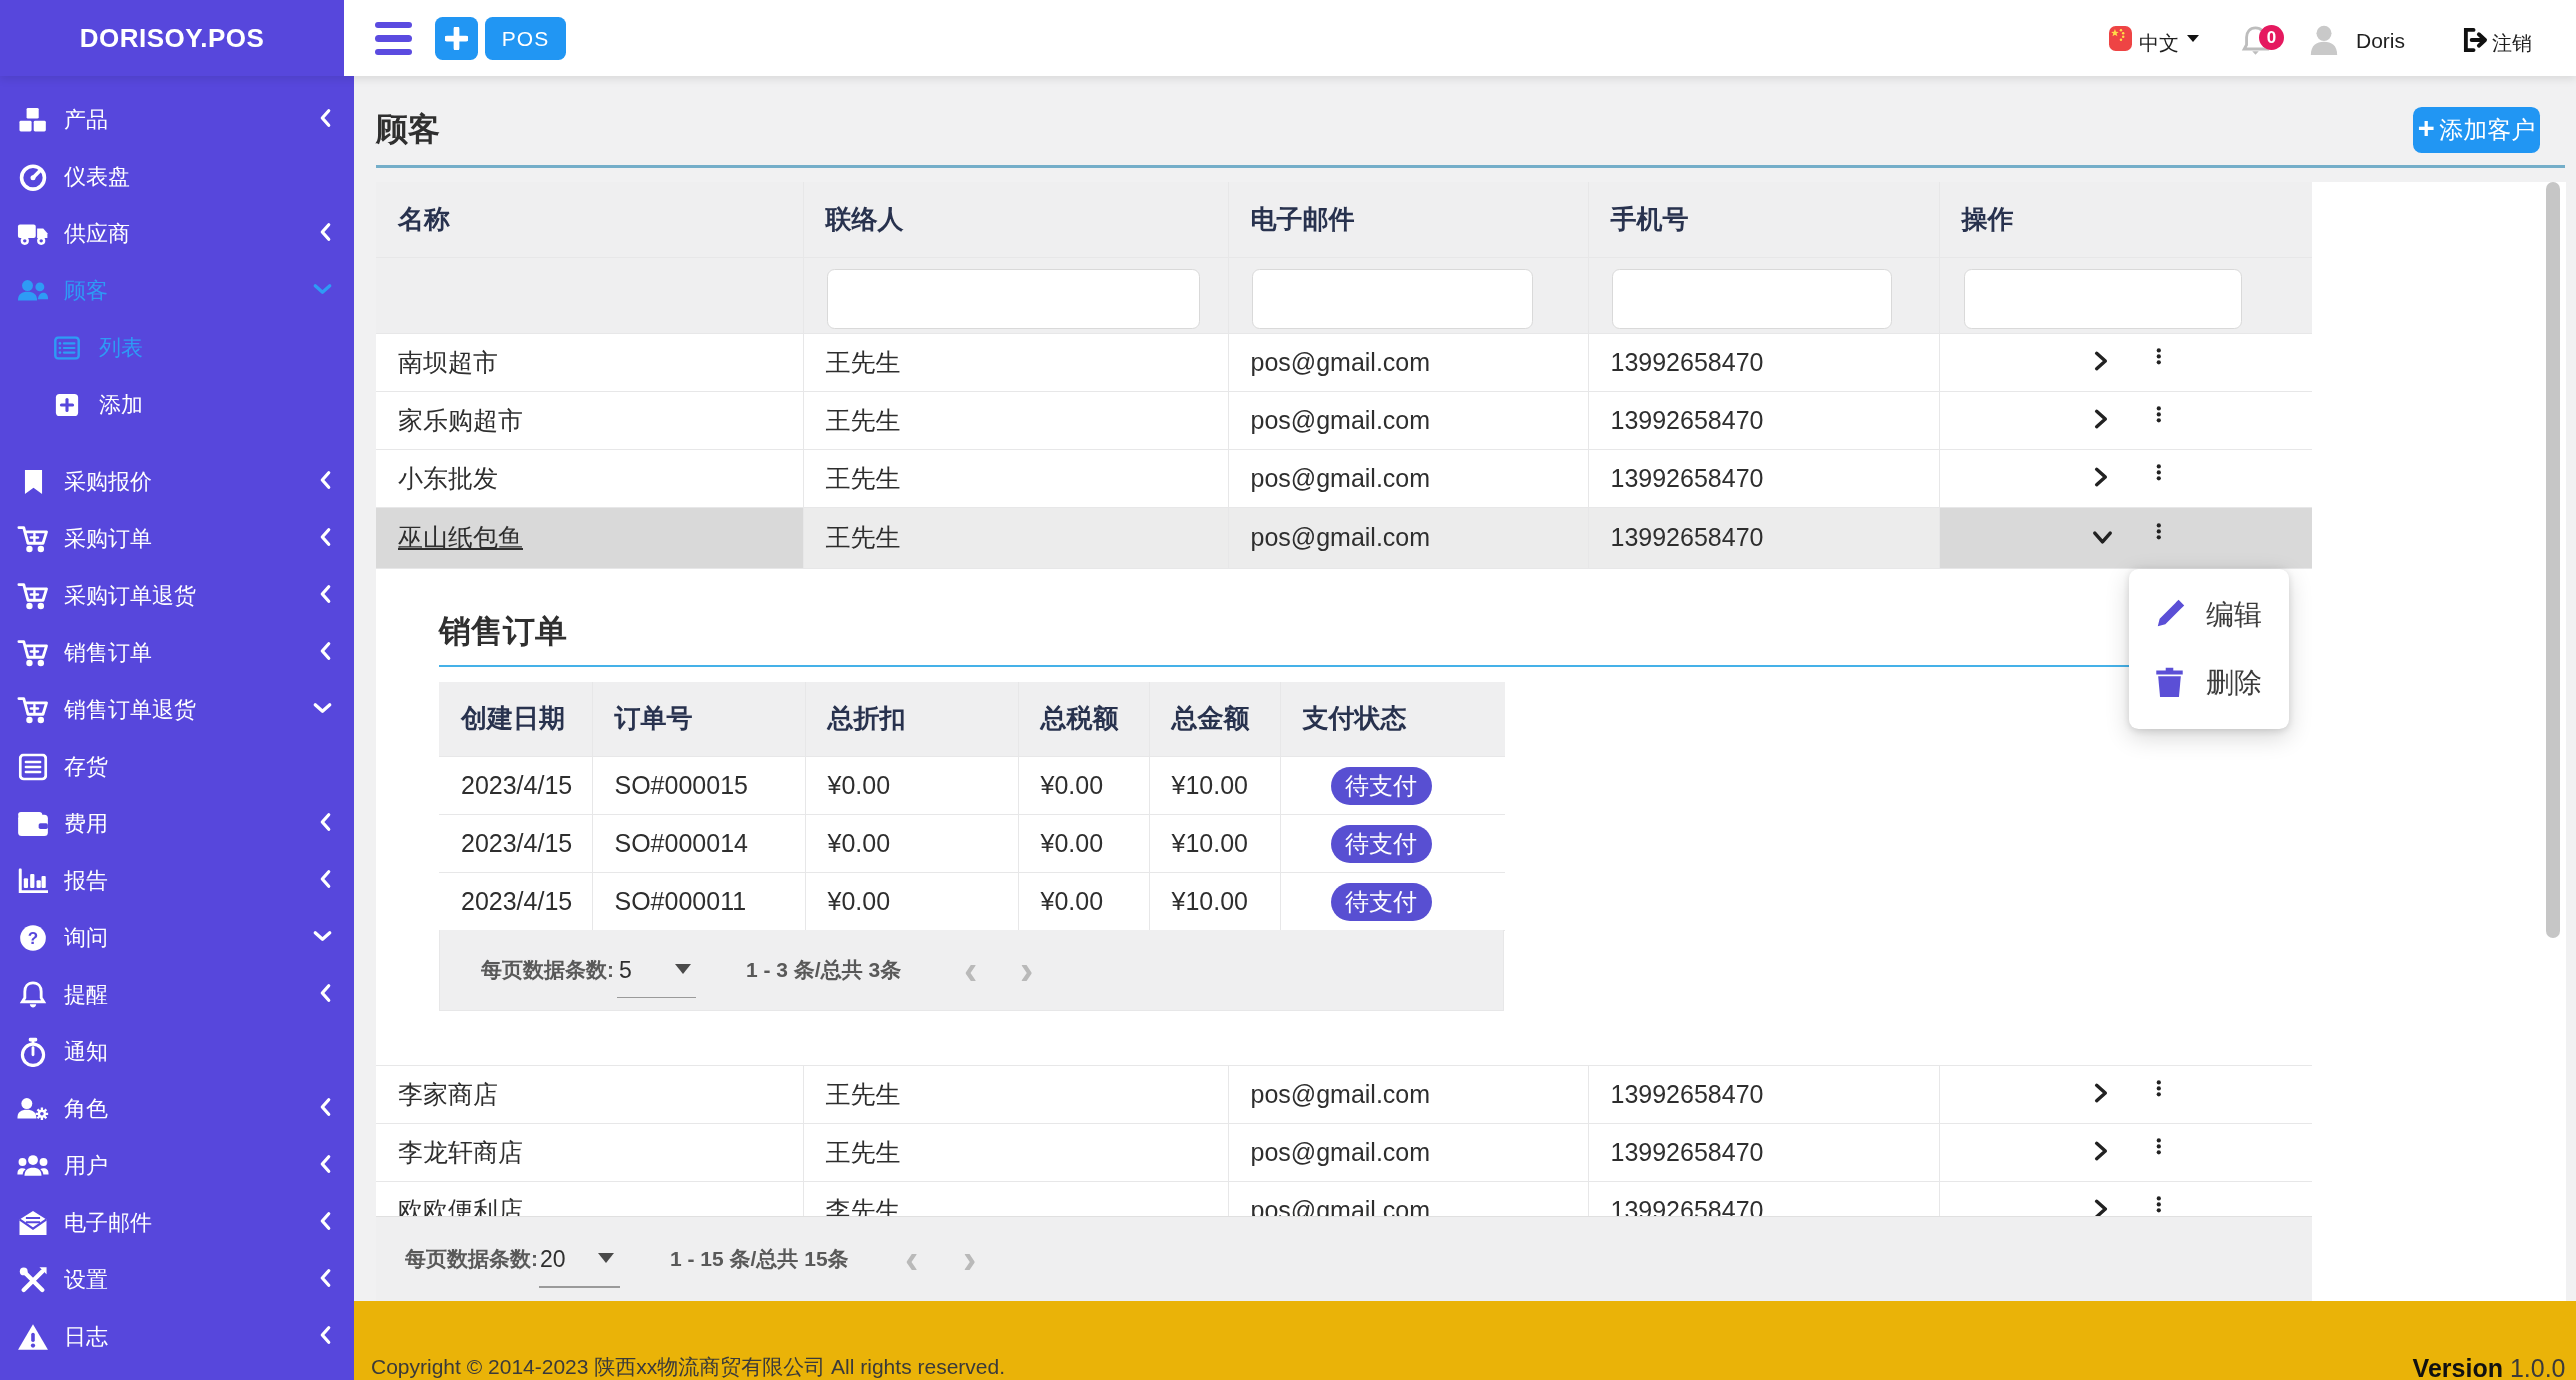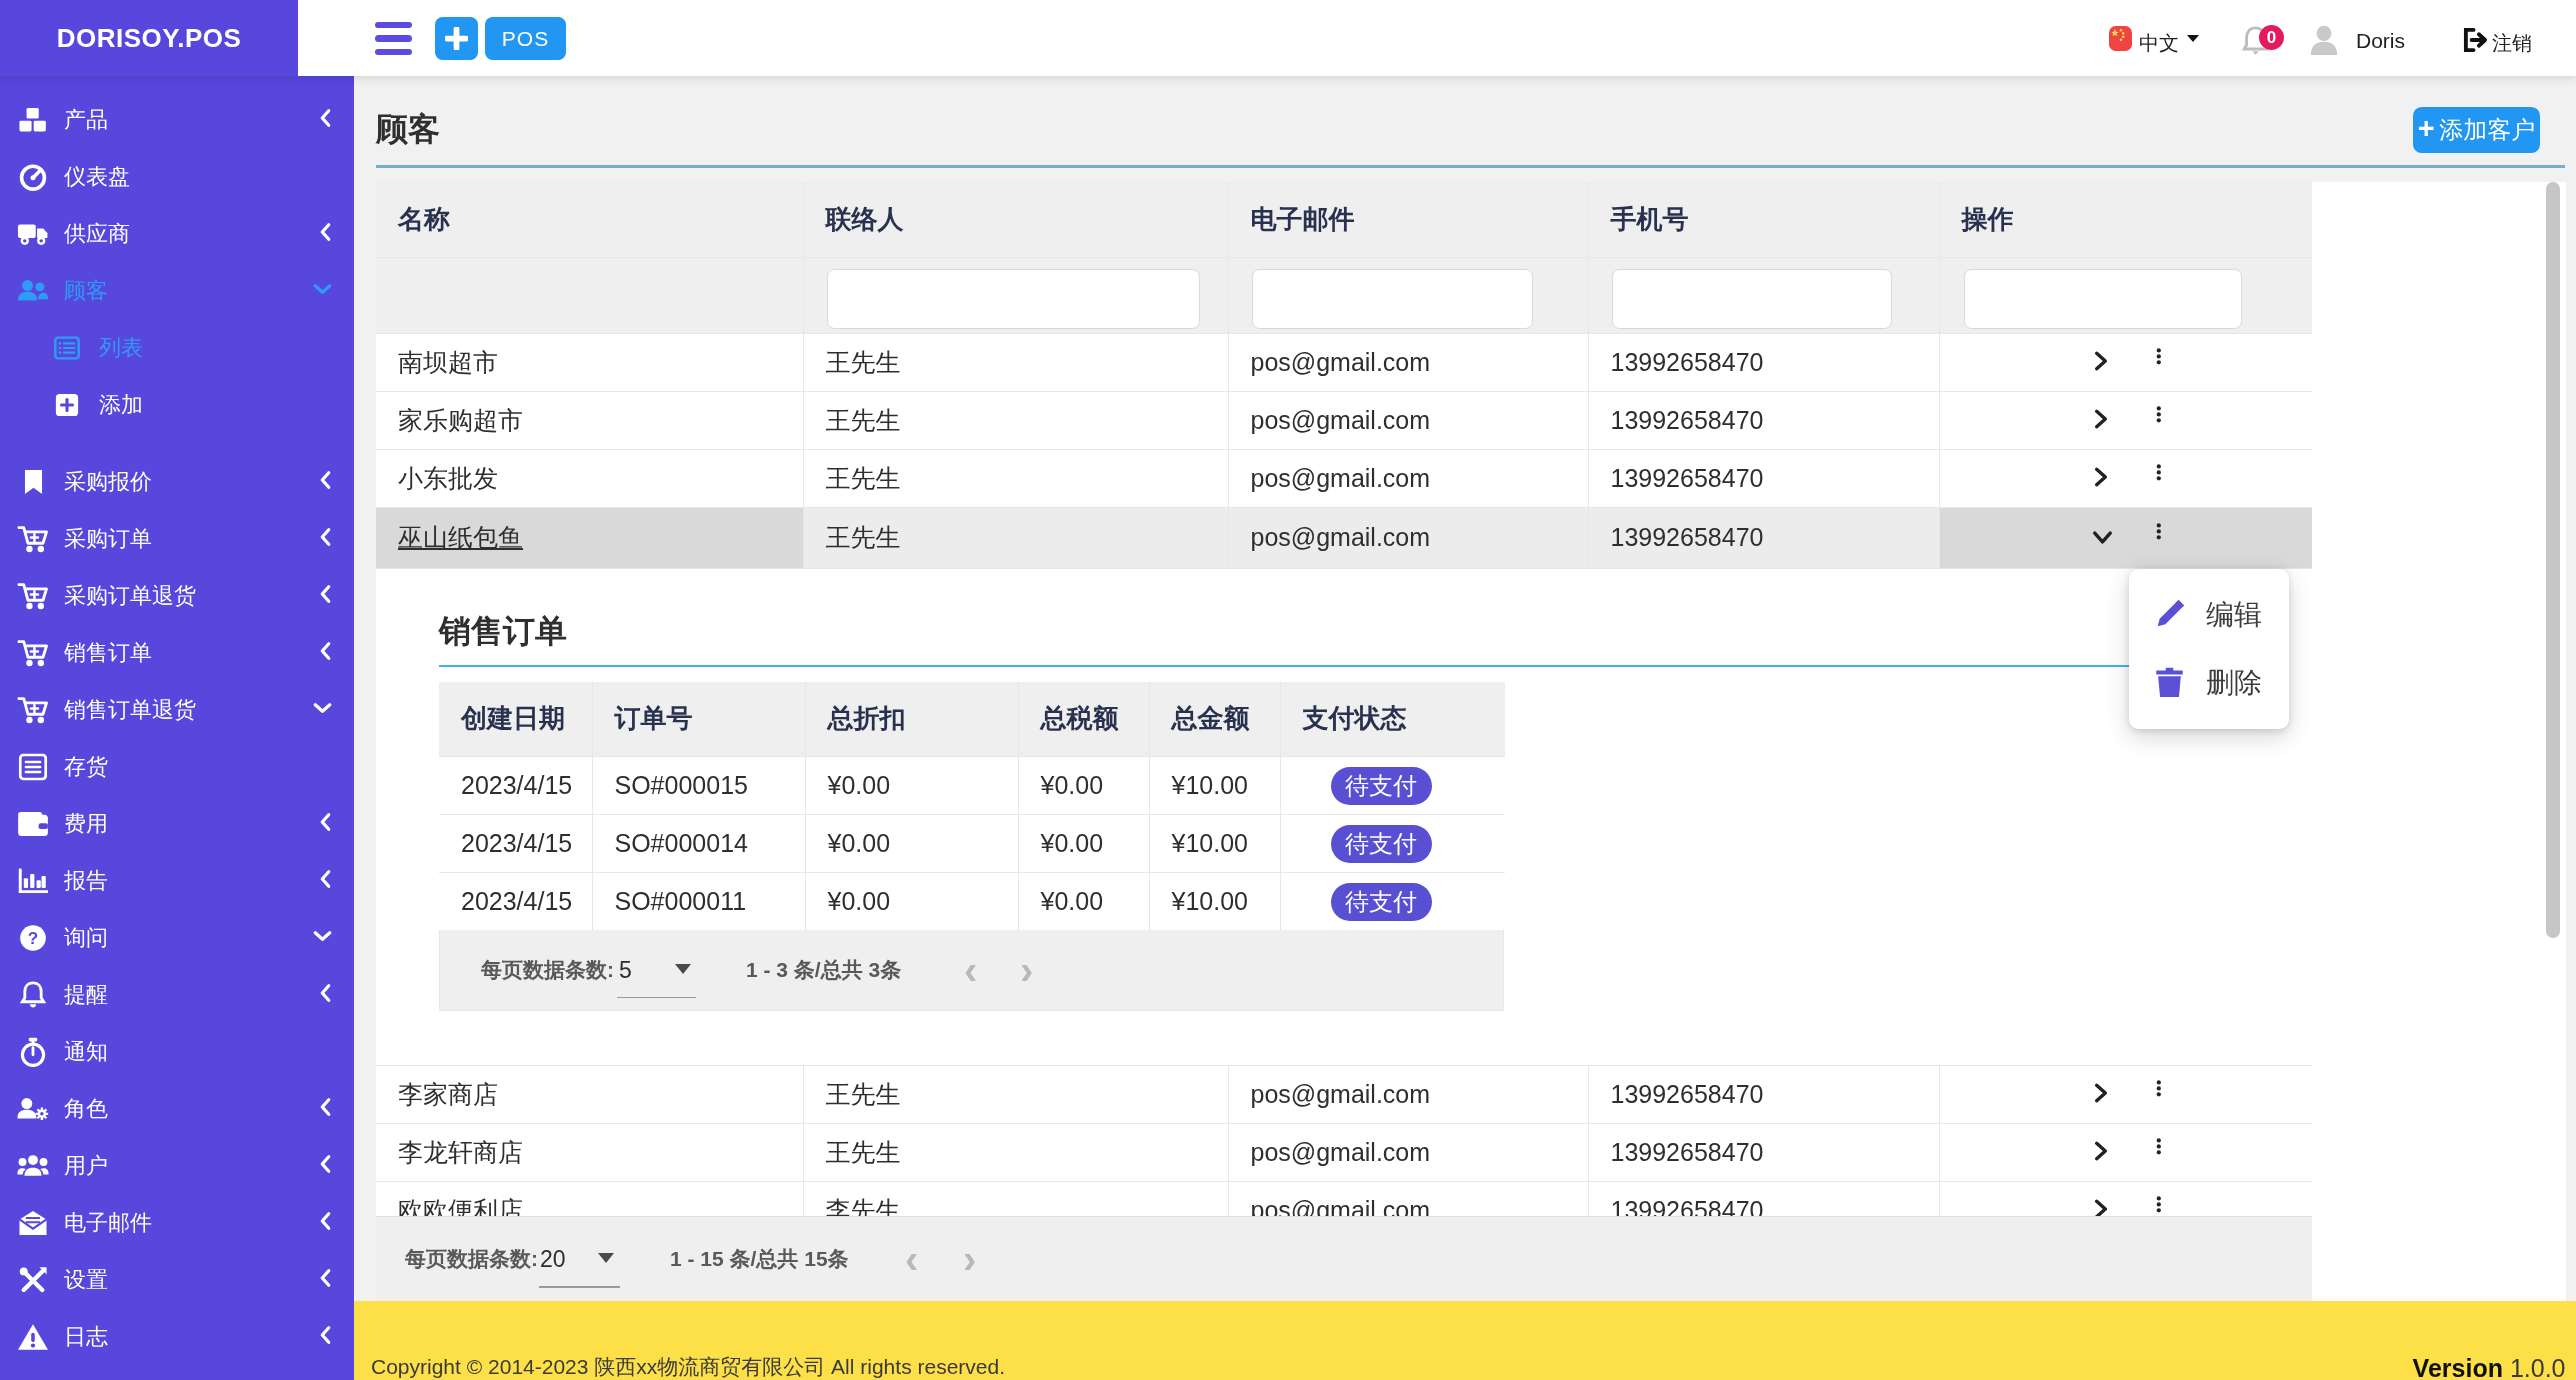--- a/index.html
+++ b/index.html
@@ -2,21 +2,21 @@
 <html lang="zh"><head>
 <meta charset="utf-8">
 <style>
 * { margin:0; padding:0; box-sizing:border-box; }
 html,body { width:2576px; height:1381px; overflow:hidden; }
 body { font-family:"Liberation Sans", sans-serif; background:#f1f1f2; position:relative; }
 
 
 #topbar { position:absolute; left:0; top:0; width:2576px; height:76px; background:#fff;
   box-shadow:0 2.9px 8.6px rgba(0,0,0,.10); z-index:5; }
-#logo { position:absolute; left:0; top:0; width:298px; height:76px; background:#5747dc;
+#logo { position:absolute; left:0; top:0; width:344px; height:76px; background:#5747dc;
   color:#fff; font-weight:bold; font-size:26px; letter-spacing:0.5px; text-align:center; line-height:76px; }
 #hamb { position:absolute; left:375px; top:22px; width:37px; height:33px; }
 #hamb span { position:absolute; left:0; width:37px; height:6.2px; border-radius:3.8px; background:#5b4be0; }
 #hamb span:nth-child(1){top:0;} #hamb span:nth-child(2){top:13.4px;} #hamb span:nth-child(3){top:27px;}
 .tbbtn { position:absolute; top:17px; height:43px; background:#2196f3; border-radius:7.6px; color:#fff;
   display:flex; align-items:center; justify-content:center; }
 #btn-plus { left:435px; width:43px; }
 #btn-pos { left:485px; width:81px; font-size:21px; letter-spacing:1px; }
 .tbtxt { position:absolute; font-size:21px; color:#1f1f1f; top:29px; }
 #zw,#zhuxiao { font-size:20px; top:30px; }
@@ -48,21 +48,21 @@
 #menu .gap { height:20px; }
 
 
 #main { position:absolute; left:354px; top:76px; width:2222px; height:1304px; }
 #title { position:absolute; left:22px; top:32px; font-size:32px; font-weight:bold; color:#2f2f2f; }
 #addbtn { position:absolute; left:2059px; top:31px; width:127px; height:46px; background:#2196f3; border-radius:8.6px;
   color:#fff; display:flex; align-items:center; justify-content:center; font-size:24px; }
 #addbtn b { font-size:29px; margin-right:4.8px; font-weight:bold; margin-top:-2.9px;}
 #hr-blue { position:absolute; left:22px; top:89px; width:2189px; height:2.9px; background:#74aec9; }
 #panel { position:absolute; left:22px; top:106px; width:2190px; height:1119px; background:#fff; }
-#footer { position:absolute; left:0; top:1225px; width:2222px; height:79px; background:#fde047;padding-left:15px; }
+#footer { position:absolute; left:0; top:1225px; width:2222px; height:79px; background:#eab308;padding-left:15px; }
 #copyright { position:absolute; left:17px; top:66px; transform:translateY(-50%); font-size:21px; color:#3a3a3a; }
 #version { position:absolute; right:10.5px; top:67px; transform:translateY(-50%); font-size:25px; color:#3a3a3a; }
 #version b { color:#111; }
 
 
 #gridclip { position:absolute; left:0; top:0; width:1936px; height:1034px; overflow:hidden; }
 table { border-collapse:collapse; table-layout:fixed; }
 #gtable { width:1936px; }
 #gtable td, #gtable th { border-right:1px solid #e7e7e8; border-bottom:1px solid #e7e7e8; vertical-align:middle; }
 #gtable td:last-child, #gtable th:last-child { border-right:none; }

